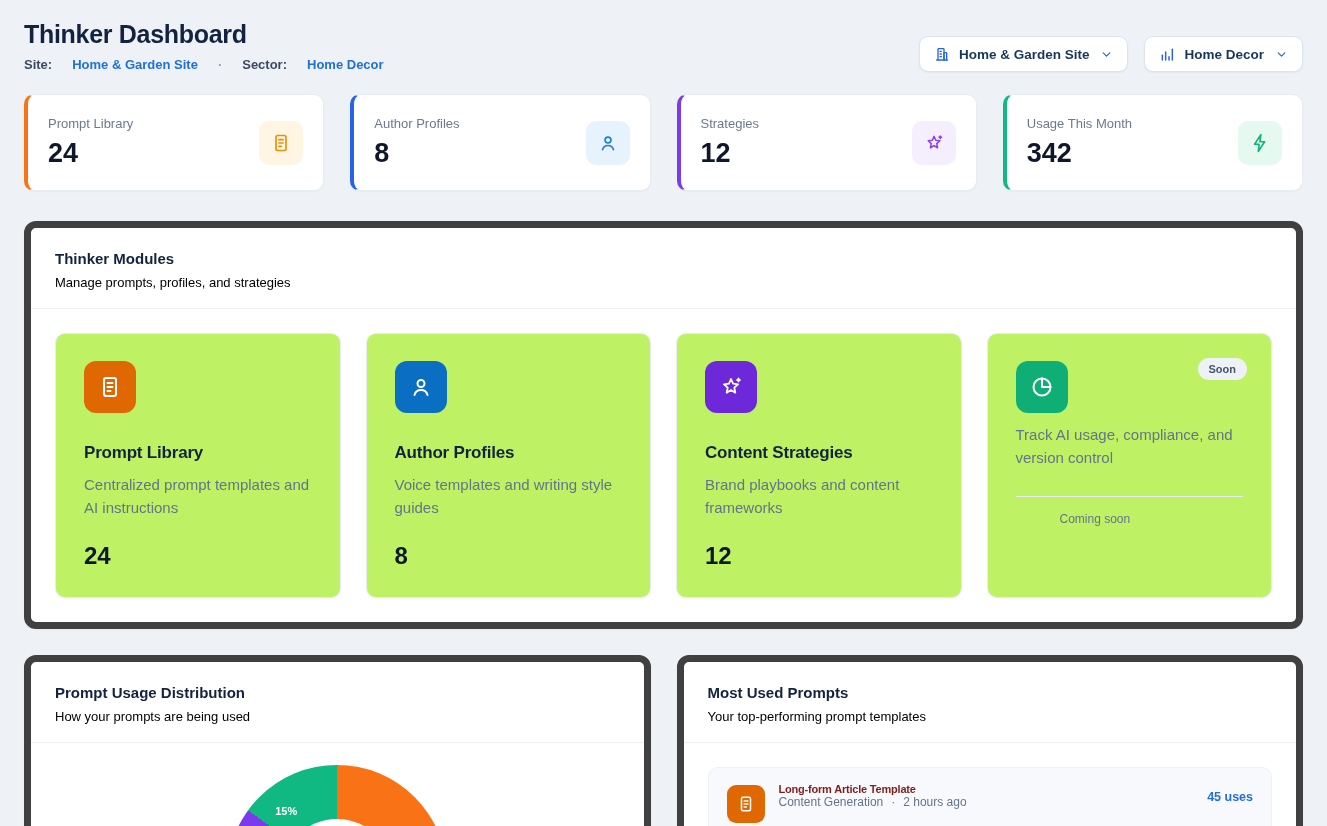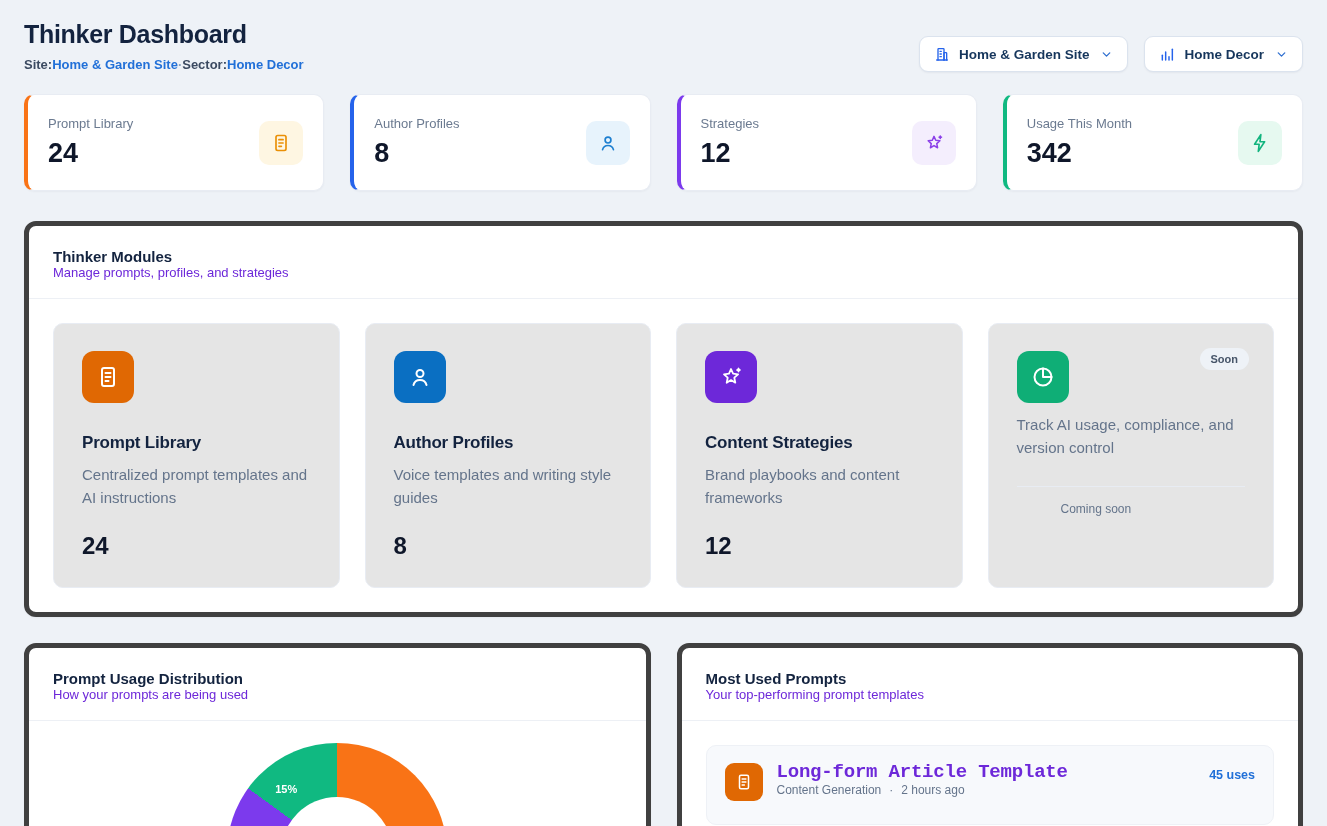--- a/index.html
+++ b/index.html
@@ -7,21 +7,21 @@
   body {
     background: #eef2f7;
     font-family: "Liberation Sans", sans-serif;
     color: #0f172a;
   }
   .page { padding: 20px 24px 0; }
 
   
   .header-row { display: flex; justify-content: space-between; align-items: flex-end; }
   .page-title { font-size: 25px; font-weight: 800; color: #13233f; letter-spacing: -0.3px; }
-  .subtitle { margin-top: 8px; font-size: 13px; font-weight: 600; color: #3b4a61; display: flex; gap: 0; align-items: center; }
+  .subtitle { margin-top: 8px; font-size: 13px; font-weight: 600; color: #3b4a61; display: flex; gap: 20px; align-items: center; }
   .subtitle .link { color: #2170d8; cursor: pointer; }
   .subtitle .dot { color: #8aa0b8; }
   .selectors { display: flex; gap: 16px; padding-top: 8px; }
   .select-btn {
     display: flex; align-items: center; gap: 9px;
     background: #fff; border: 1px solid #dbe3ee; border-radius: 9px;
     height: 36px; padding: 0 14px; cursor: pointer;
     font-family: inherit; font-size: 13.5px; font-weight: 700; color: #16365c;
     box-shadow: 0 1px 2px rgba(15,23,42,.05);
   }
@@ -43,29 +43,29 @@
   .stat-card.green  { border-left-color: #10b981; }
   .stat-label { font-size: 13px; color: #6b7a90; }
   .stat-value { font-size: 27px; font-weight: 800; color: #0f172a; margin-top: 7px; }
   .stat-icon { width: 44px; height: 44px; border-radius: 10px; display: flex; align-items: center; justify-content: center; }
   .stat-icon.orange { background: #fef6e2; color: #ea9006; }
   .stat-icon.blue   { background: #e7f3fc; color: #1d7fd0; }
   .stat-icon.purple { background: #f4eefd; color: #8b3fe8; }
   .stat-icon.green  { background: #e6f9f0; color: #12b47e; }
 
   
-  .panel { background: #fff; border: 5px solid #404040; border-radius: 12px; box-shadow: 0 1px 2px rgba(15,23,42,.04); }
+  .panel { background: #fff; border: 7px solid #404040; border-radius: 12px; box-shadow: 0 1px 2px rgba(15,23,42,.04); }
   .modules-panel { margin-top: 30px; }
   .section-header { padding: 22px 24px 18px; border-bottom: 1px solid #edf0f5; }
   .section-title { font-size: 15px; font-weight: 700; color: #13233f; }
-  .section-sub { margin-top: 0; font-size: 13px; color: #6d28d9; }
+  .section-sub { margin-top: 8px; font-size: 13px; color: #000000; }
   .modules-grid { display: grid; grid-template-columns: repeat(4, 1fr); gap: 25px; padding: 24px; }
   .module-card {
     border: 1px solid #e8ecf3; border-radius: 10px; padding: 27px 28px;
-    min-height: 253px; position: relative; cursor: pointer; background: #e5e5e5;
+    min-height: 253px; position: relative; cursor: pointer; background: #bef264;
   }
   .module-icon { width: 52px; height: 52px; border-radius: 12px; color: #fff; display: flex; align-items: center; justify-content: center; }
   .module-icon.orange { background: #e06803; }
   .module-icon.blue   { background: #0a6fc2; }
   .module-icon.purple { background: #6d28d9; }
   .module-icon.green  { background: #0fae76; }
   .module-title { margin-top: 30px; font-size: 17px; font-weight: 800; color: #13233f; letter-spacing: -0.2px; }
   .module-desc { margin-top: 10px; font-size: 15px; color: #64748b; line-height: 1.55; max-width: 240px; }
   .module-count { margin-top: 22px; font-size: 24px; font-weight: 800; color: #0f172a; }
   .soon-badge {
@@ -92,21 +92,21 @@
     position: absolute; left: 59px; top: 46px; transform: translate(-50%, -50%);
     color: #fff; font-size: 11px; font-weight: 700; z-index: 2;
   }
 
   .prompt-item {
     margin: 24px; background: #f7f9fc; border: 1px solid #eef1f6; border-radius: 10px;
     padding: 15px 18px; display: flex; gap: 14px; cursor: pointer; min-height: 80px;
   }
   .prompt-icon { width: 38px; height: 38px; border-radius: 9px; background: #e06803; color: #fff; display: flex; align-items: center; justify-content: center; flex: none; margin-top: 2px; }
   .prompt-info { flex: 1; }
-  .prompt-title { font-size: 19px; font-weight: 800; color: #6d28d9; letter-spacing: -0.2px; font-family: Liberation Mono, monospace; }
+  .prompt-title { font-size: 11px; font-weight: 800; color: #7f1d1d; letter-spacing: -0.2px; }
   .prompt-meta { font-size: 12px; color: #64748b; display: flex; gap: 8px; align-items: center; }
   .prompt-uses { font-size: 12.5px; font-weight: 700; color: #2170d8; margin-top: 7px; }
 
   svg { display: block; }
 </style>
 </head>
 <body>
 
 <div class="page">
 

